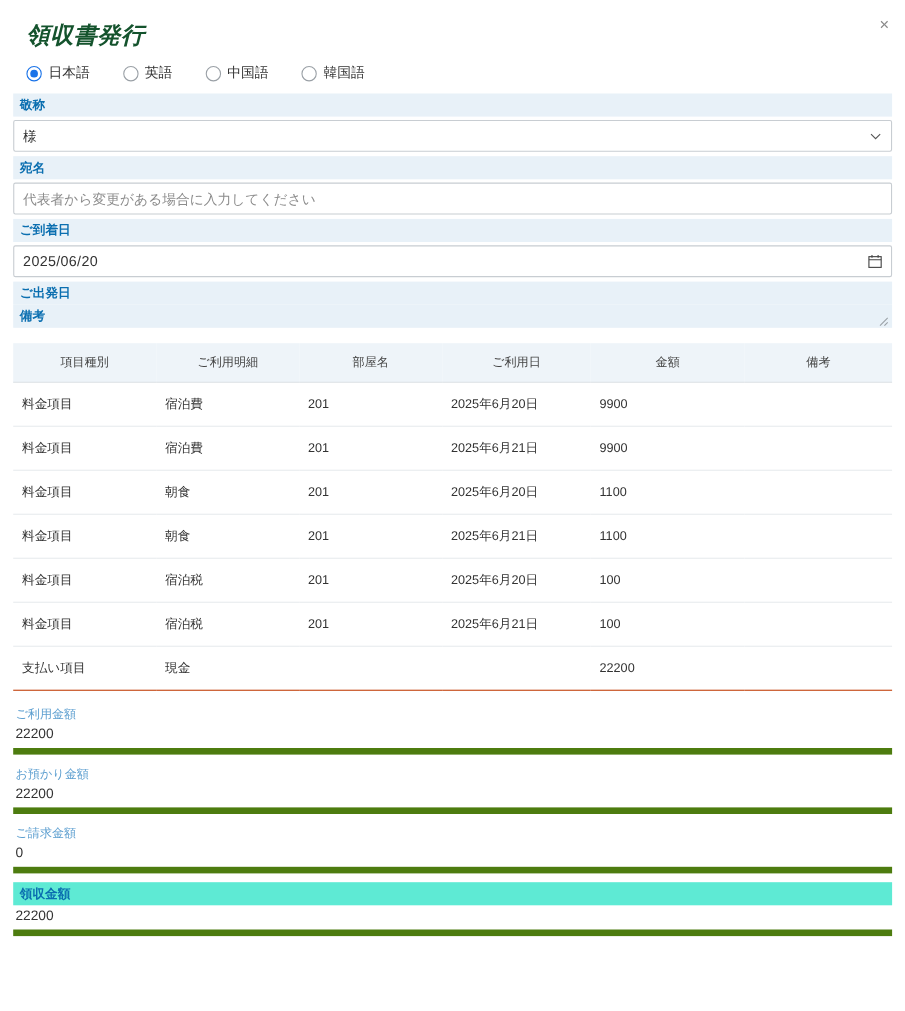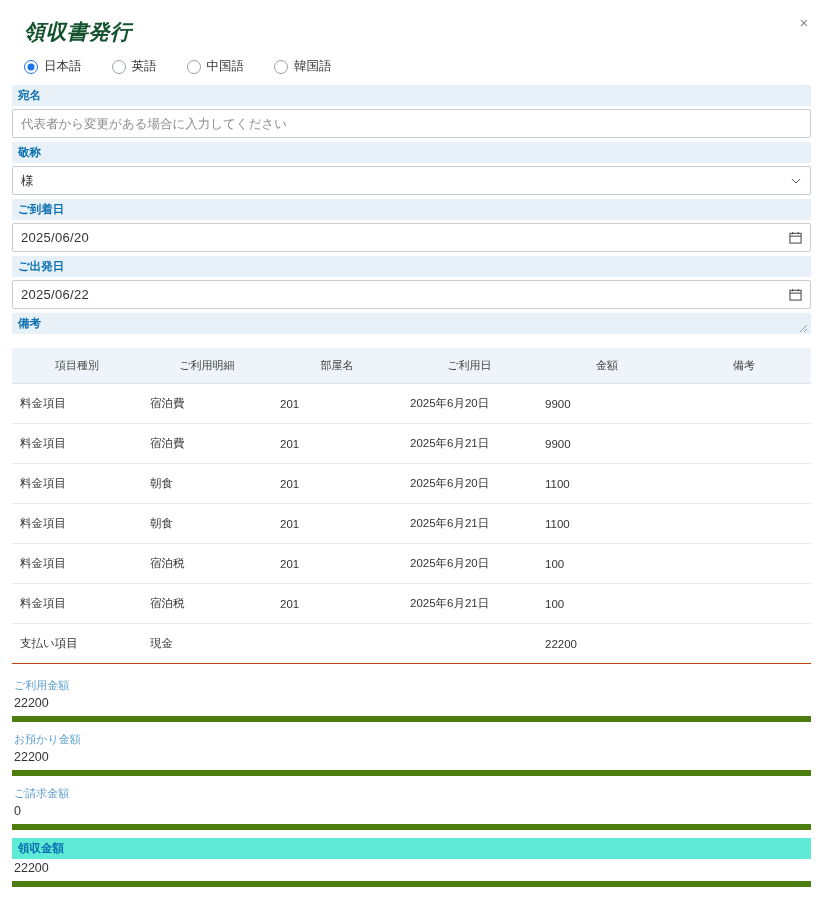--- a/index.html
+++ b/index.html
@@ -219,60 +219,51 @@
       <span class="radio-circle"></span>
       <span>中国語</span>
     </label>
     <label class="radio-item">
       <span class="radio-circle"></span>
       <span>韓国語</span>
     </label>
   </div>
 
   <div class="field-wrap">
-    <div class="field-label">宛名</div>
-    <input class="text-input" type="text" placeholder="代表者から変更がある場合に入力してください" style="">
-  </div>
-
-  <div class="field-wrap">
     <div class="field-label">敬称</div>
     <div class="select-shell">
       <select class="select-input">
         <option>様</option>
       </select>
       <svg class="chevron" viewBox="0 0 12 12">
         <path d="M1 3.5 L6 8.5 L11 3.5" fill="none" stroke="#555" stroke-width="1.2"></path>
       </svg>
     </div>
+  </div>
+
+  <div class="field-wrap">
+    <div class="field-label">宛名</div>
+    <input class="text-input" type="text" placeholder="代表者から変更がある場合に入力してください" style="">
   </div>
 
   <div class="field-wrap">
     <div class="field-label">ご到着日</div>
     <div class="date-shell">
       <input class="date-input" type="text" readonly="" value="2025/06/20" style="">
       <svg class="cal-icon" viewBox="0 0 14 14">
         <rect x="1" y="2.5" width="12" height="10.5" fill="none" stroke="#444" stroke-width="1.1"></rect>
         <line x1="1" y1="5.5" x2="13" y2="5.5" stroke="#444" stroke-width="1.1"></line>
         <line x1="4" y1="1" x2="4" y2="3.5" stroke="#444" stroke-width="1.1"></line>
         <line x1="10" y1="1" x2="10" y2="3.5" stroke="#444" stroke-width="1.1"></line>
       </svg>
     </div>
   </div>
 
   <div class="field-wrap">
     <div class="field-label">ご出発日</div>
-    <div class="date-shell">
-      <input class="date-input" type="text" readonly="" value="2025/06/22" style="">
-      <svg class="cal-icon" viewBox="0 0 14 14">
-        <rect x="1" y="2.5" width="12" height="10.5" fill="none" stroke="#444" stroke-width="1.1"></rect>
-        <line x1="1" y1="5.5" x2="13" y2="5.5" stroke="#444" stroke-width="1.1"></line>
-        <line x1="4" y1="1" x2="4" y2="3.5" stroke="#444" stroke-width="1.1"></line>
-        <line x1="10" y1="1" x2="10" y2="3.5" stroke="#444" stroke-width="1.1"></line>
-      </svg>
-    </div>
   </div>
 
   <div class="field-wrap">
     <div class="field-label">備考</div>
     <div class="ta-grip">
       <svg width="10" height="10" viewBox="0 0 10 10">
         <line x1="9" y1="2" x2="2" y2="9" stroke="#9aa0a6" stroke-width="1"></line>
         <line x1="9" y1="6" x2="6" y2="9" stroke="#9aa0a6" stroke-width="1"></line>
       </svg>
     </div>

